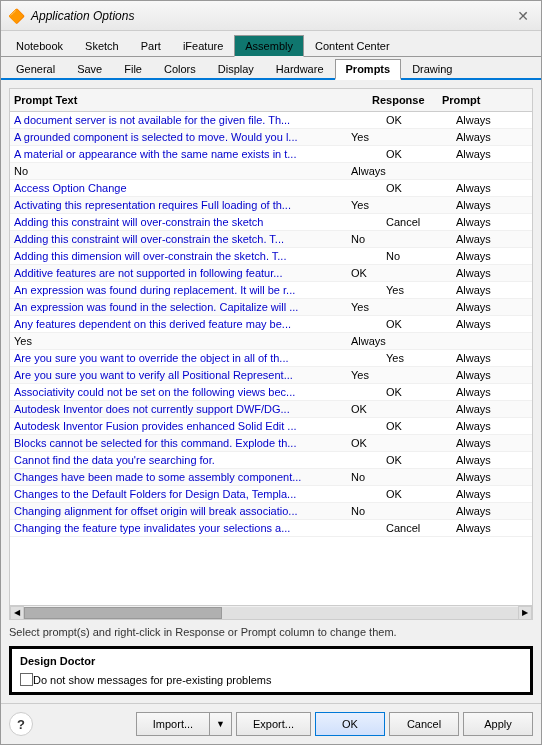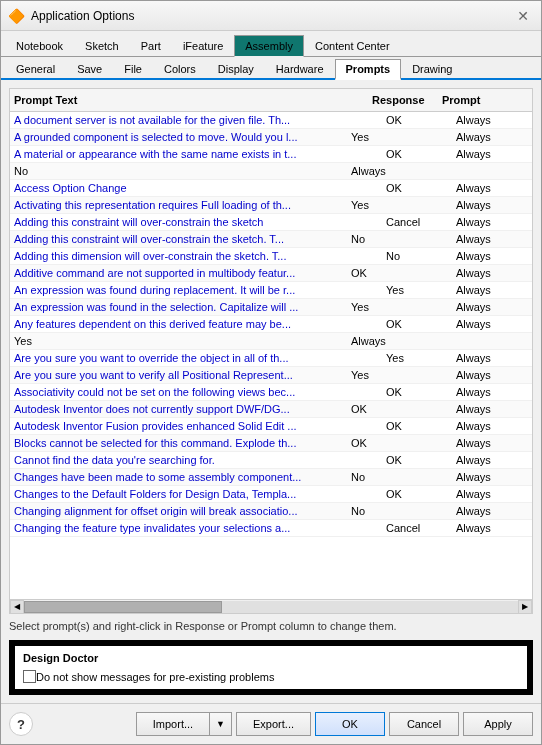--- a/index.html
+++ b/index.html
@@ -35,20 +35,21 @@
       margin-right: 6px;
       display: flex;
       align-items: center;
       justify-content: center;
     }
     .title-bar-text {
       flex: 1;
       font-size: 12px;
       font-weight: normal;
       color: #000;
+      font-style: italic;
     }
     .title-bar-close {
       width: 20px;
       height: 20px;
       display: flex;
       align-items: center;
       justify-content: center;
       cursor: pointer;
       font-size: 14px;
       color: #666;
@@ -188,21 +189,21 @@
       border: 1px solid #999;
     }
 
     .hint-text {
       margin-top: 6px;
       font-size: 11px;
       color: #333;
     }
 
     .design-doctor-box {
-      border: 6px solid #000000;
+      border: 3px solid #000000;
       margin-top: 8px;
       padding: 6px 8px;
       background: white;
     }
     .design-doctor-title {
       font-size: 11px;
       font-weight: bold;
       margin-bottom: 6px;
       color: #000;
     }
@@ -357,21 +358,21 @@
             <div class="td blue">Adding this constraint will over-constrain the sketch. T...</div>
             <div class="td">No</div>
             <div class="td">Always</div>
           </div>
           <div class="table-row">
             <div class="td blue">Adding this dimension will over-constrain the sketch. T...</div>
             <div class="td">No</div>
             <div class="td">Always</div>
           </div>
           <div class="table-row alt">
-            <div class="td blue">Additive command are not supported in multibody featur...</div>
+            <div class="td blue">Additive features are not supported in following featur...</div>
             <div class="td">OK</div>
             <div class="td">Always</div>
           </div>
           <div class="table-row">
             <div class="td blue">An expression was found during replacement. It will be r...</div>
             <div class="td">Yes</div>
             <div class="td">Always</div>
           </div>
           <div class="table-row alt">
             <div class="td blue">An expression was found in the selection. Capitalize will ...</div>

